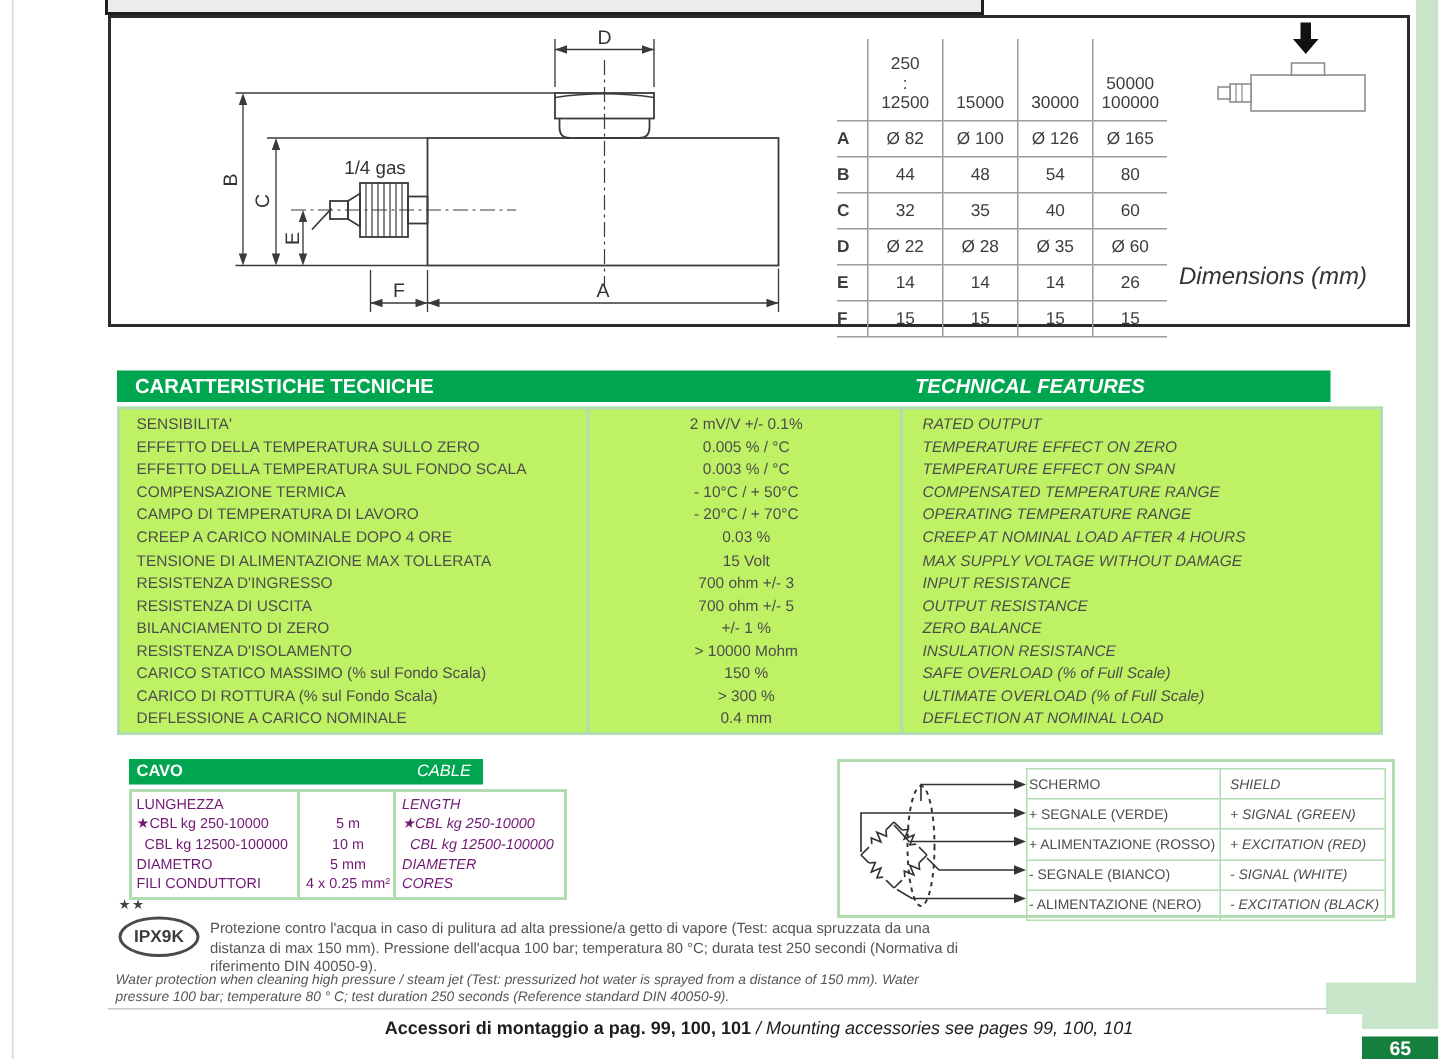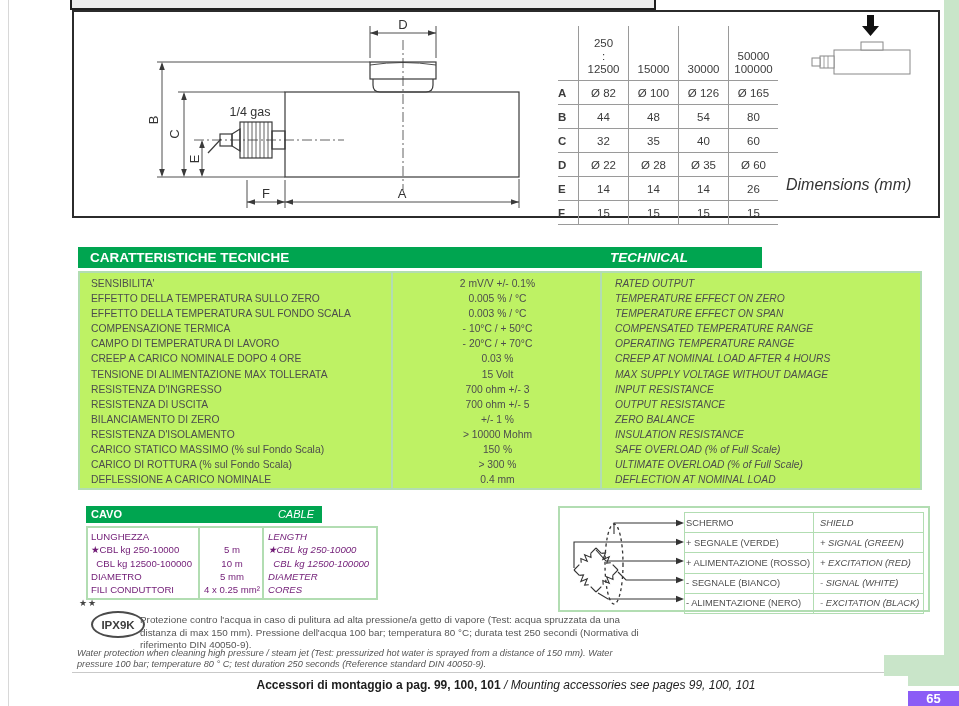--- a/index.html
+++ b/index.html
@@ -22,21 +22,21 @@
   .dt-row.dt-head { height:54px; border-top:none; }
   .dt-label { width:20px; display:flex; align-items:center; font-weight:bold; font-size:11.5px; }
   .dt-cells { display:flex; }
   .dt-cell { width:50px; border-left:1px solid #9a9a9a; display:flex; align-items:center;
              justify-content:center; font-size:11.5px; box-sizing:border-box; }
   .dt-head .dt-cell { align-items:flex-end; white-space:pre-line; text-align:center;
                       line-height:13px; padding-bottom:4px; }
   .dims-caption { left:786px; top:176px; font-style:italic; font-size:16px; color:#333; }
 
   
-  .tech-header { left:78px; top:247px; width:684px; height:21px; background:#00a550; color:#fff; }
+  .tech-header { left:78px; top:247px; width:809px; height:21px; background:#00a550; color:#fff; }
   .tech-header .hit { position:absolute; left:12px; top:3px; font-weight:bold; font-size:13.5px; }
   .tech-header .hen { position:absolute; left:532px; top:3px; font-weight:bold; font-style:italic; font-size:13.5px; }
   .tech-body { left:78px; top:271px; width:844px; height:219px; border:2px solid #b2ddb2;
                box-sizing:border-box; padding-top:3px; color:#4d4d4d; background:#bef264; }
   .tech-div { position:absolute; top:0; bottom:0; width:2px; background:#b2ddb2; }
   .tech-row { display:grid; grid-template-columns:313px 209px 1fr; height:15.1px;
               font-size:10.3px; line-height:15.1px; }
   .tech-row .it { padding-left:11px; }
   .tech-row .val { text-align:center; }
   .tech-row .en { font-style:italic; padding-left:13px; }
@@ -58,36 +58,36 @@
                 box-sizing:border-box; background:#fff; }
   .bridge-svg { left:560px; top:508px; width:124px; height:102px; }
   .wiring-table { left:684px; top:512px; width:240px; color:#4d4d4d; }
   .wiring-table table { border-collapse:collapse; width:240px; }
   .wiring-table td { border:1.5px solid #b2ddb2; font-size:9.3px; height:17.2px; }
   .wiring-table td.it { text-align:left; width:126px; }
   .wiring-table td.en { font-style:italic; padding-left:6px; }
 
   
   .note-marker { left:79px; top:598px; font-size:9px; letter-spacing:1px; color:#444; }
-  .note-badge { left:91px; top:611px; width:54px; height:27px; border:2px solid #4a4a4a;
+  .note-badge { left:79px; top:611px; width:54px; height:27px; border:2px solid #4a4a4a;
                 border-radius:50%; display:flex; align-items:center; justify-content:center;
                 font-weight:bold; font-size:11.5px; color:#3c3c3c; box-sizing:border-box; }
   .note-it { left:140px; top:614px; width:508px; font-size:9.9px; line-height:12.6px; color:#555; }
   .note-en { left:77px; top:648px; width:556px; font-size:9.2px; line-height:10.8px;
              color:#555; font-style:italic; }
 
   .bottom-rule { left:72px; top:672px; width:868px; height:1px; background:#c9c9c9; }
   .footer { left:72px; top:678px; width:868px; text-align:center; font-size:12px; color:#1d1d1d; }
   .footer .fit { font-weight:bold; }
   .footer .fen { font-style:italic; }
 
   .right-strip { left:944px; top:0; width:15px; height:686px; background:#c9e5c9; }
   .corner-1 { left:884px; top:655px; width:75px; height:21px; background:#c9e5c9; }
   .corner-2 { left:908px; top:676px; width:51px; height:10px; background:#c9e5c9; }
-  .page-num { left:908px; top:691px; width:51px; height:15px; background:#8b5cf6; color:#fff;
+  .page-num { left:908px; top:691px; width:51px; height:15px; background:#15803d; color:#fff;
               font-weight:bold; font-size:13px; text-align:center; line-height:15px; }
 </style>
 </head>
 <body>
 
 <div class="page">
 
   <div class="abs left-rule"></div>
   <div class="abs top-remnant"></div>
 

